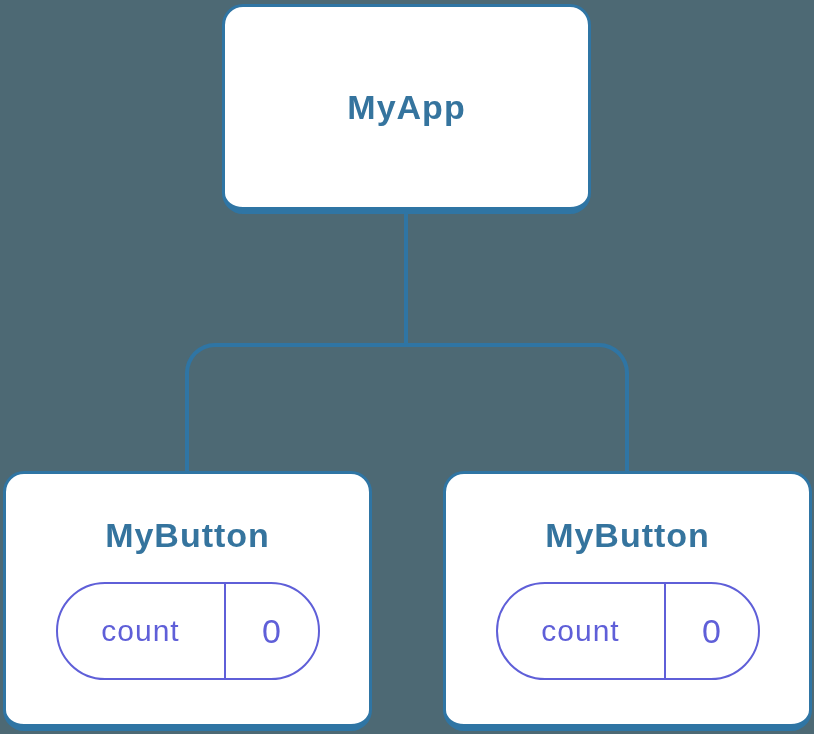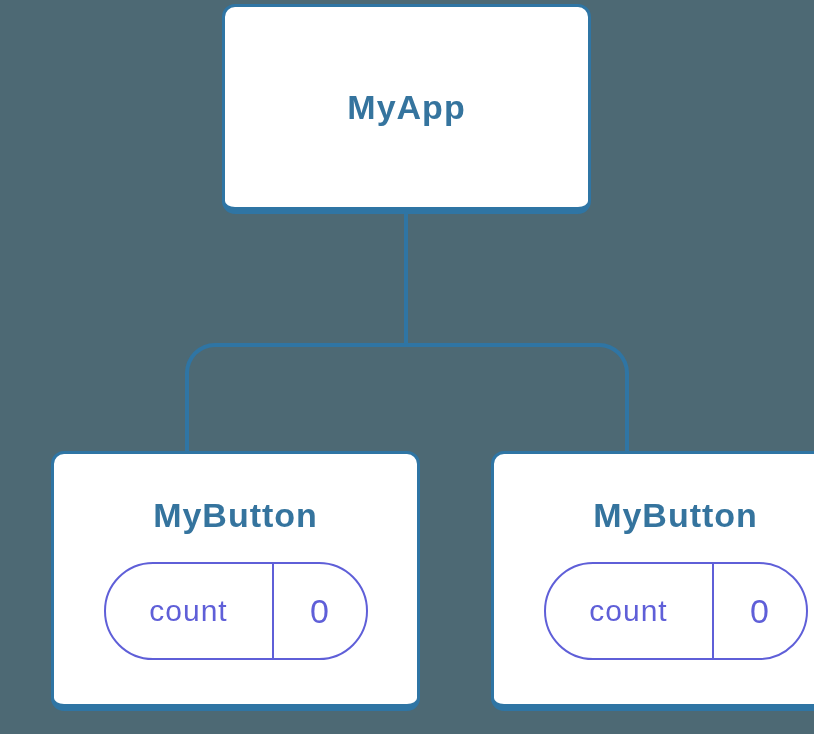--- a/index.html
+++ b/index.html
@@ -17,33 +17,32 @@
   }
   .canvas{
     position:relative;
     width:814px;height:734px;
   }
   .card{
     position:absolute;
     background:var(--card);
     border:3px solid var(--line-blue);
     border-bottom-width:7px;
-    border-radius:13px;
+    border-radius:21px;
     display:flex;
     flex-direction:column;
     align-items:center;
   }
   .card-root{
     left:222px;top:4px;width:369px;height:210px;
     justify-content:center;
   }
   .card-child{
-    top:451px;width:369px;height:260px;
+    top:471px;width:369px;height:260px;
     justify-content:flex-start;
-    margin-left:48px;
   }
   .card-child-left{left:3px;}
   .card-child-right{left:443px;}
   .node-title{
     color:var(--title-blue);
     font-size:34px;
     font-weight:600;
     letter-spacing:1px;
     line-height:42px;
   }

